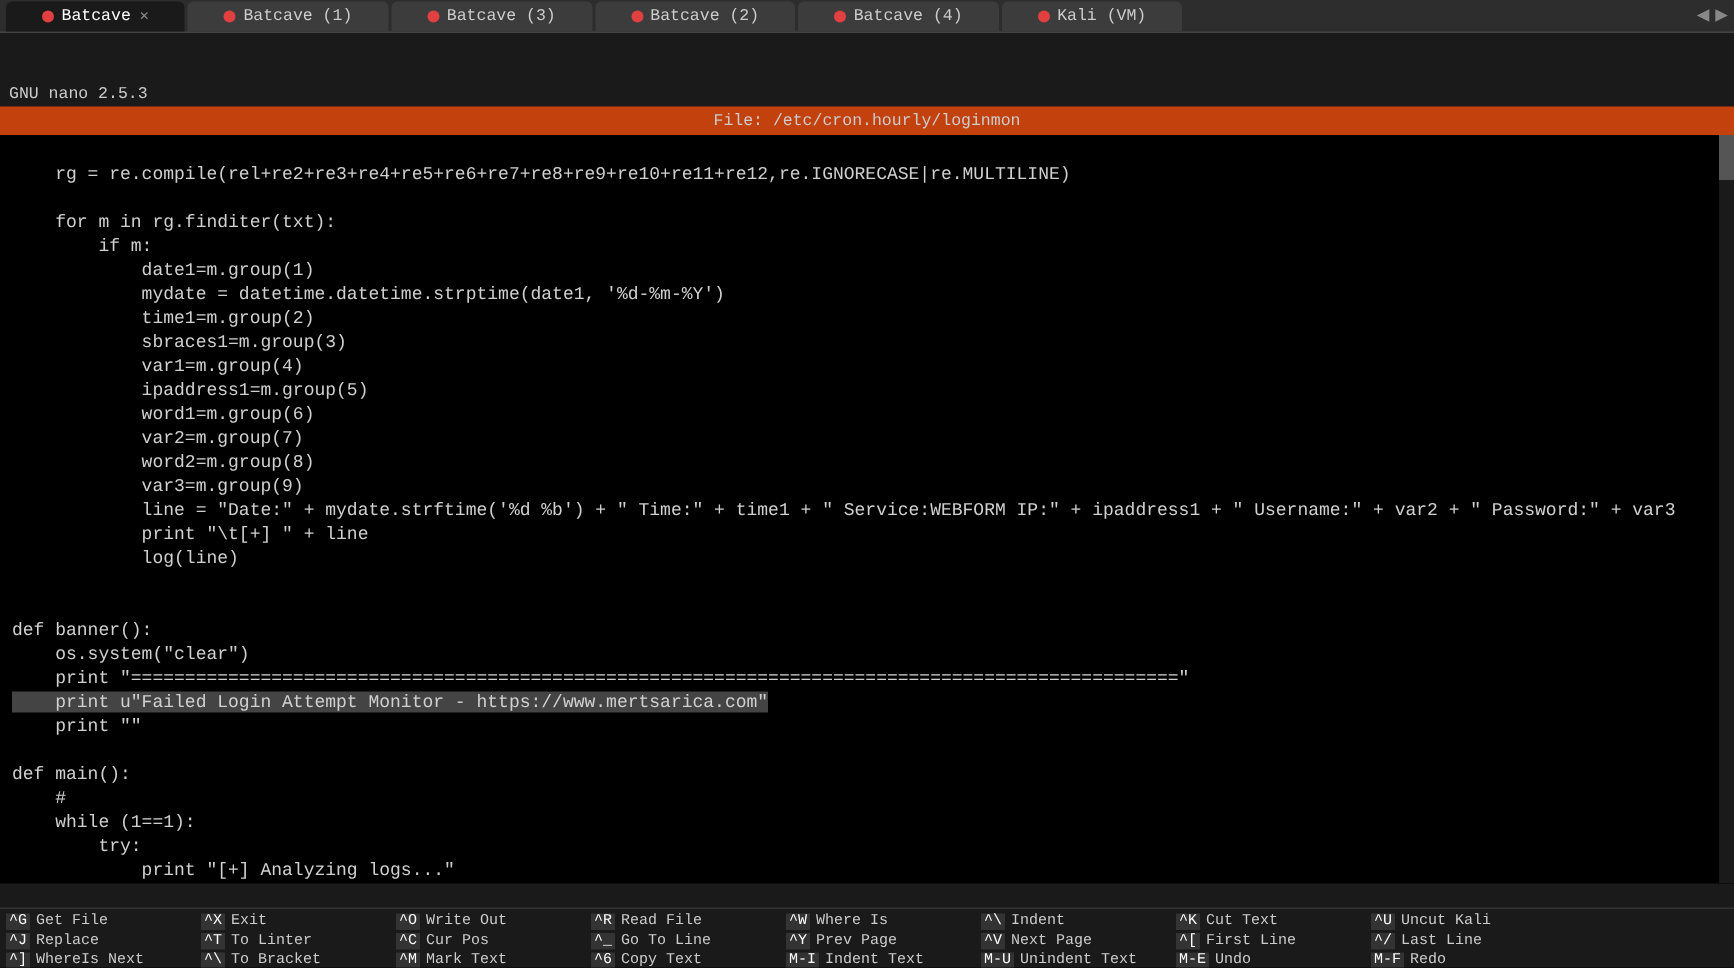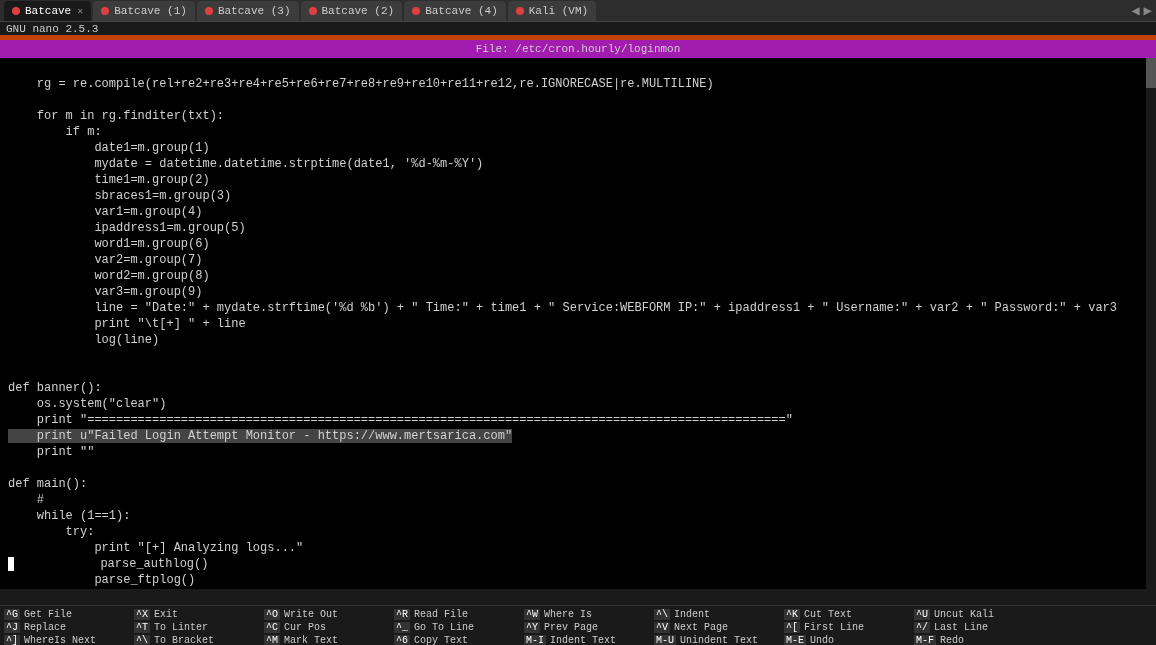--- a/index.html
+++ b/index.html
@@ -21,21 +21,21 @@
       height: 22px;
       display: flex;
       align-items: center;
       padding: 0 4px;
       border-bottom: 1px solid #444;
       flex-shrink: 0;
     }
     .tab {
       display: flex;
       align-items: center;
-      padding: 2px 8px;
+      padding: 2px 24px;
       margin-right: 2px;
       background: #3c3c3c;
       border-radius: 4px 4px 0 0;
       font-size: 11px;
       color: #ccc;
       cursor: pointer;
       height: 20px;
       text-align: right;
     }
     .tab.active {
@@ -62,29 +62,30 @@
       gap: 4px;
     }
 
     
     #menu-bar {
       background: #1a1a1a;
       height: 18px;
       display: flex;
       align-items: center;
       padding: 0 6px;
-      border-bottom: 5px solid #c2410c;
+      border-bottom: 1px solid #c2410c;
       flex-shrink: 0;
       font-size: 11px;
       color: #ccc;
+      margin-top: 32px;
     }
 
     
     #file-title {
-      background: #a21caf;
+      background: #c2410c;
       height: 18px;
       display: flex;
       align-items: center;
       justify-content: center;
       font-size: 11px;
       color: #ccc;
       flex-shrink: 0;
     }
 
     

